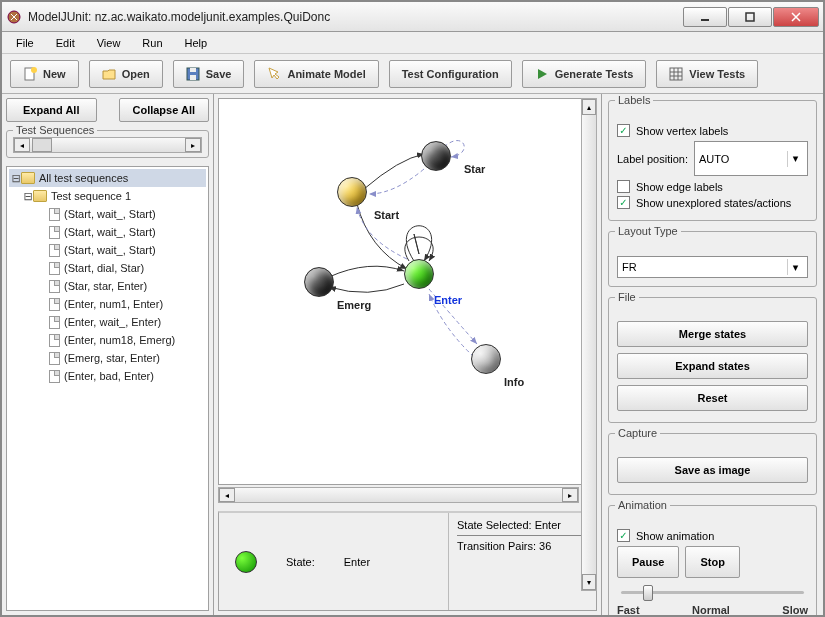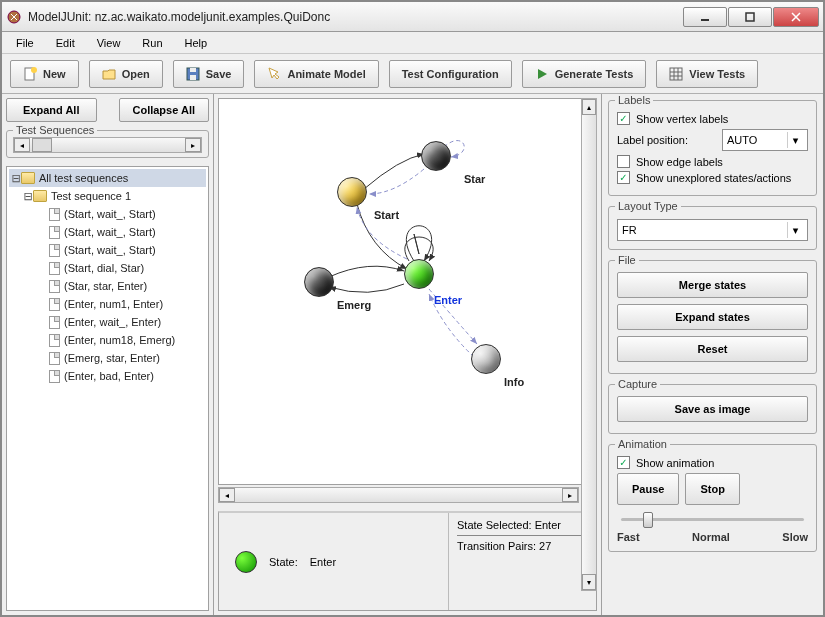--- a/index.html
+++ b/index.html
@@ -55,32 +55,32 @@
 .state-node { position: absolute; }
 .node-ball { width: 30px; height: 30px; border-radius: 50%; border: 1px solid #333; box-shadow: inset 4px 4px 8px rgba(255,255,255,0.7), inset -4px -4px 8px rgba(0,0,0,0.4); }
 .node-black { background: radial-gradient(circle at 30% 30%, #777, #000); }
 .node-gold { background: radial-gradient(circle at 30% 30%, #ffe47a, #c79400); }
 .node-green { background: radial-gradient(circle at 30% 30%, #7bff3c, #0a8f00); }
 .node-gray { background: radial-gradient(circle at 30% 30%, #eee, #888); }
 .node-label { position: absolute; font-weight: bold; color: #222; }
 .node-label.blue { color: #1133dd; }
 
 .status-panel { height: 100px; margin: 4px; border: 1px solid #a0a0a0; background: #efefef; border-top: 2px solid #ccc; display: flex; }
-.status-left { flex: 1; display: flex; align-items: center; padding-left: 16px; gap: 12px; }
+.status-left { flex: 1; display: flex; align-items: center; padding-left: 16px; gap: 29px; }
 .status-ball { width: 22px; height: 22px; border-radius: 50%; background: radial-gradient(circle at 30% 30%, #7bff3c, #0a8f00); border: 1px solid #333; }
 .status-right { width: 148px; border-left: 1px solid #bbb; padding: 6px 8px; }
 .status-divider { height: 1px; background: #888; margin: 4px 0; }
 
 .right-panel { width: 222px; background: #efefef; border-left: 1px solid #a0a0a0; padding: 6px; overflow: auto; }
-.group { border: 1px solid #a8a8a8; border-radius: 3px; padding: 8px 8px 8px 8px; margin-bottom: 10px; position: relative; }
+.group { border: 1px solid #a8a8a8; border-radius: 3px; padding: 20px 8px 8px 8px; margin-bottom: 10px; position: relative; }
 .group-title { position: absolute; top: -7px; left: 6px; background: #efefef; padding: 0 3px; color: #444; }
 .checkbox-row { display: flex; align-items: center; gap: 6px; margin: 3px 0; }
 .checkbox { width: 13px; height: 13px; border: 1px solid #7a7a7a; background: #fff; display: flex; align-items: center; justify-content: center; font-size: 10px; color: #1a5; }
 .row { display: flex; align-items: center; gap: 6px; margin: 4px 0; }
-.select { flex: 1; height: 22px; border: 1px solid #8f8f8f; background: #fff; display: flex; align-items: center; padding: 0 4px; justify-content: space-between; margin-left: 28px; }
+.select { flex: 1; height: 35px; border: 1px solid #8f8f8f; background: #fff; display: flex; align-items: center; padding: 0 4px; justify-content: space-between; }
 .select-full { width: 100%; height: 22px; border: 1px solid #8f8f8f; background: #fff; display: flex; align-items: center; padding: 0 4px; justify-content: space-between; margin-top: 4px; }
 .chevron { width: 16px; height: 16px; border-left: 1px solid #ccc; display: flex; align-items: center; justify-content: center; }
 .wide-btn { width: 100%; height: 26px; border: 1px solid #9a9a9a; background: linear-gradient(to bottom, #fdfdfd, #e2e2e2); border-radius: 2px; font-weight: bold; margin: 3px 0; }
 .inline-btn { height: 32px; padding: 0 14px; border: 1px solid #9a9a9a; background: linear-gradient(to bottom, #fdfdfd, #e2e2e2); border-radius: 2px; font-weight: bold; }
 .slider-row { margin-top: 4px; height: 20px; position: relative; }
 .slider-track { position: absolute; left: 4px; right: 4px; top: 9px; height: 3px; background: #bbb; border-radius: 2px; }
 .slider-thumb { position: absolute; left: 26px; top: 3px; width: 10px; height: 16px; background: linear-gradient(to bottom, #fff, #ccc); border: 1px solid #777; border-radius: 2px; }
 .slider-labels { display: flex; justify-content: space-between; margin-top: 2px; color: #333; font-weight: bold; }
 </style>
 </head>
@@ -298,21 +298,21 @@
           <path d="M200 155 Q190 115 200 155" stroke="#333" fill="none"></path>
           <path d="M190 162 C170 130 230 130 210 162" stroke="#333" fill="none" marker-end="url(#ah)"></path>
           <path d="M195 162 C165 115 235 115 205 162" stroke="#333" fill="none" marker-end="url(#ah)"></path>
           <path d="M210 190 Q240 225 258 245" stroke="#8a8fca" fill="none" stroke-dasharray="4,3" marker-end="url(#ahd)"></path>
           <path d="M255 258 Q225 230 210 195" stroke="#8a8fca" fill="none" stroke-dasharray="4,3" marker-end="url(#ahd)"></path>
           <path d="M225 48 C245 30 255 55 232 58" stroke="#8a8fca" fill="none" stroke-dasharray="4,3" marker-end="url(#ahd)"></path>
         </svg>
         <div class="state-node" style="left:202px;top:42px">
             <div class="node-ball node-black"></div>
           </div>
-        <div class="node-label" style="left:245px;top:74px">Star</div>
+        <div class="node-label" style="left:245px;top:64px">Star</div>
         <div class="state-node" style="left:118px;top:78px">
             <div class="node-ball node-gold"></div>
           </div>
         <div class="node-label" style="left:155px;top:110px">Start</div>
         <div class="state-node" style="left:85px;top:168px">
             <div class="node-ball node-black"></div>
           </div>
         <div class="node-label" style="left:118px;top:200px">Emerg</div>
         <div class="state-node" style="left:185px;top:160px">
             <div class="node-ball node-green"></div>
@@ -336,21 +336,21 @@
 
       <div class="status-panel">
         <div class="status-left">
           <div class="status-ball"></div>
           <span>State:</span>
           <span>Enter</span>
         </div>
         <div class="status-right">
           <div>State Selected: Enter</div>
           <div class="status-divider"></div>
-          <div>Transition Pairs: 27</div>
+          <div>Transition Pairs: 36</div>
         </div>
       </div>
     </div>
 
     <div class="right-panel">
       <div class="group">
         <span class="group-title">Labels</span>
         <div class="checkbox-row">
           <div class="checkbox">✓</div>
           <span>Show vertex labels</span>

